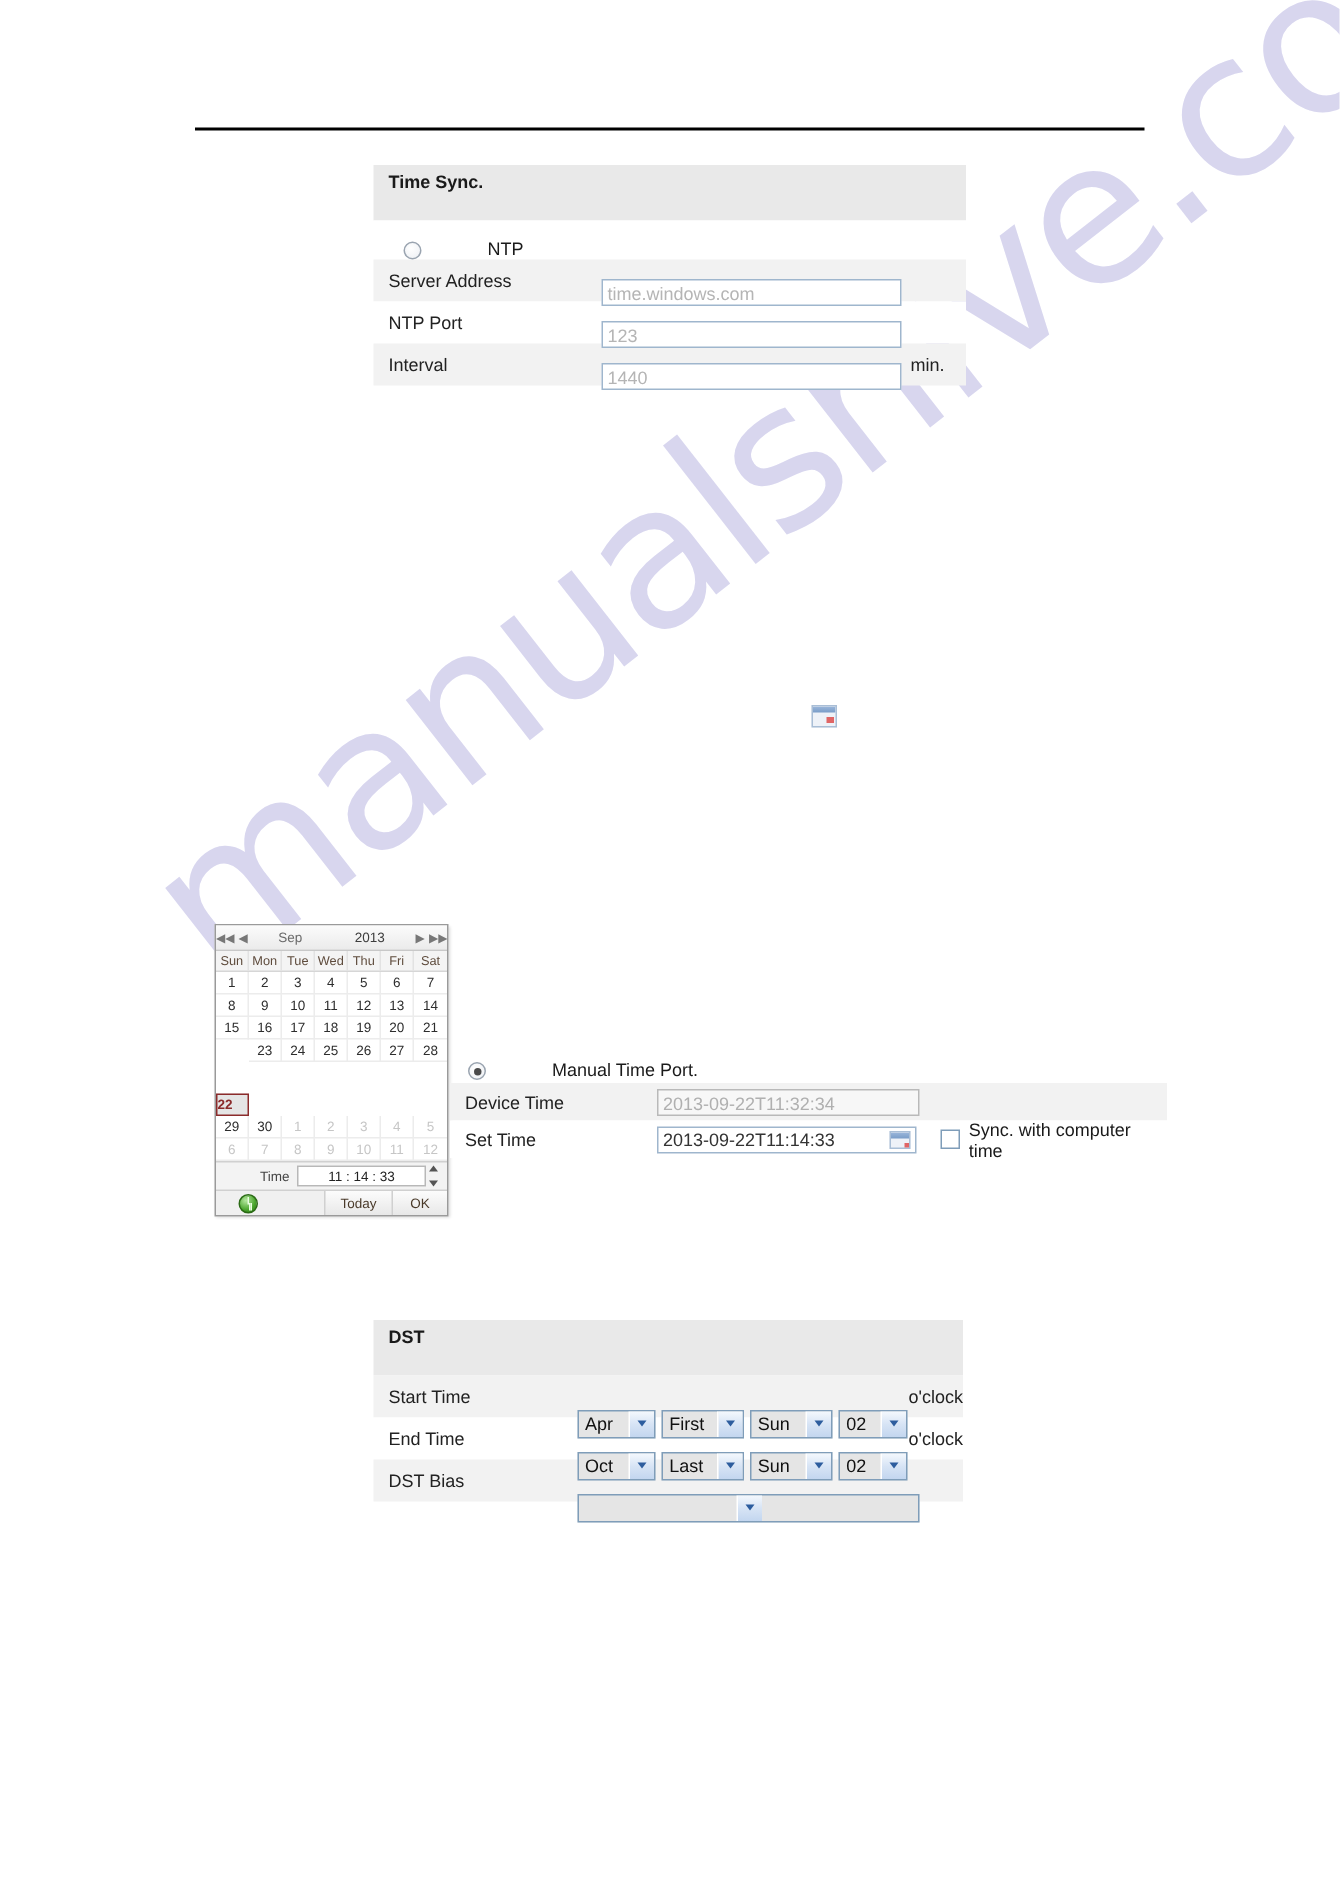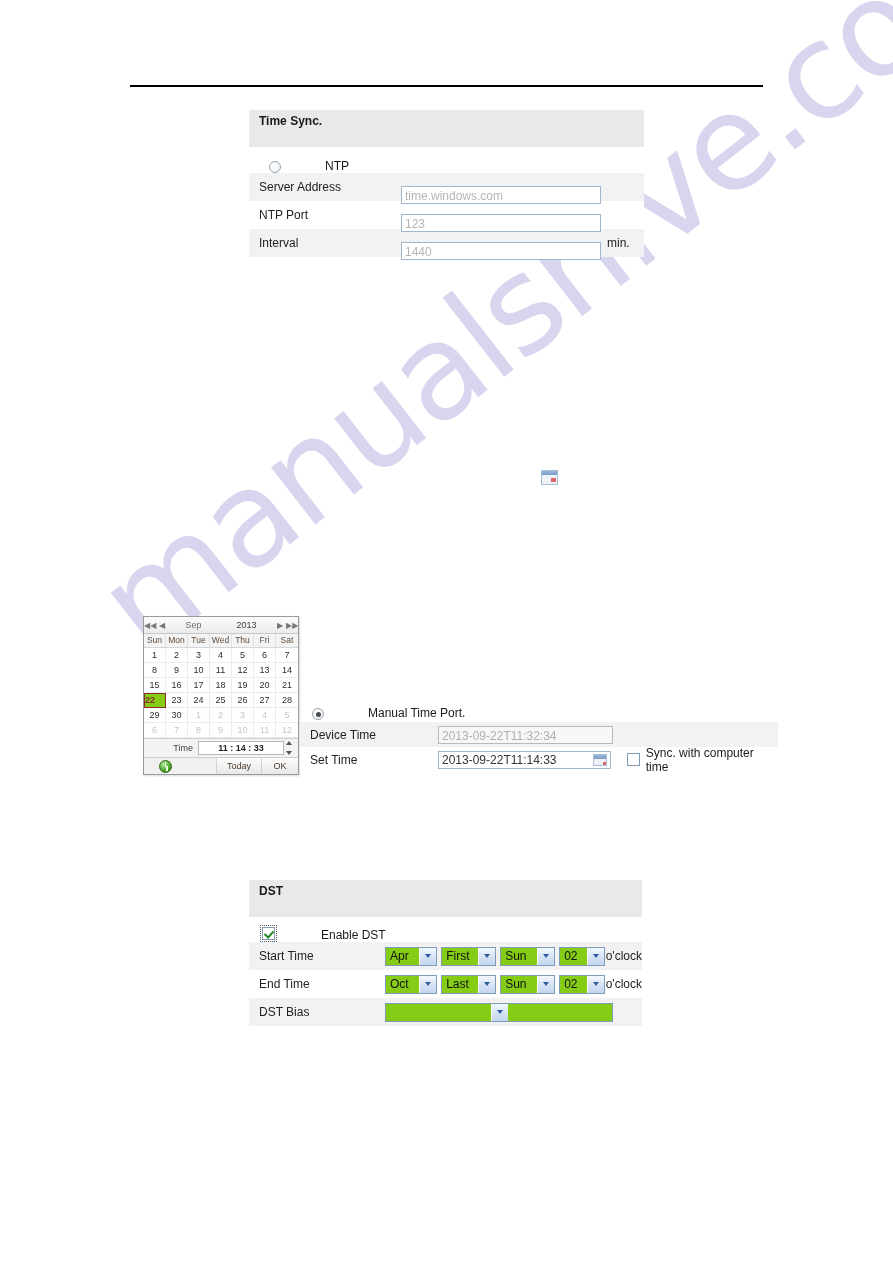--- a/index.html
+++ b/index.html
@@ -154,28 +154,29 @@
   .cbox-focus {
     border: 1px dotted #555;
     padding: 1px;
     display: inline-flex;
     flex: 0 0 auto;
   }
 
   
   .sel {
     border: 1px solid #7f9db9;
-    background: #84cc16;
+    background: #e5e5e5;
     height: 19px;
     display: inline-flex;
     align-items: center;
     box-sizing: border-box;
     font-size: 12px;
     color: #111;
     position: relative;
+    margin-top: 36px;
   }
   .sel-val { padding-left: 4px; flex: 1 1 auto; white-space: nowrap; overflow: hidden; }
   .sel-arrow {
     width: 16px;
     height: 17px;
     background: linear-gradient(to bottom, #f4f8fd 0%, #d7e4f5 50%, #c3d6ef 100%);
     border-left: 1px solid #ffffff;
     display: flex;
     align-items: center;
     justify-content: center;
@@ -264,21 +265,20 @@
     width: 86px;
     background: #fff;
     border: 1px solid #b8b8b8;
     height: 14px;
     display: flex;
     align-items: center;
     justify-content: center;
     font-size: 9px;
     color: #222;
     box-sizing: border-box;
-    font-weight: bold;
   }
   .cal-spin {
     width: 9px; height: 14px;
     display: flex; flex-direction: column;
     justify-content: space-between;
     margin-left: 2px; margin-right: 3px;
   }
   .cal-spin i { display:block; width:0; height:0; border-left:3px solid transparent; border-right:3px solid transparent; }
   .cal-spin i.up { border-bottom: 4px solid #555; }
   .cal-spin i.dn { border-top: 4px solid #555; }
@@ -485,26 +485,20 @@
       <span class="cal-icon-sm" style="width:14px;height:12px;"></span>
     </span>
     <span class="cbox" style="margin-left:16px;"></span>
     <span class="label-plain" style="margin-left:6px;">Sync. with computer time</span>
   </div>
 
   <div class="panel" style="left:249px; top:880px; width:393px;">
 
     <div class="panel-header">DST</div>
 
-    <div class="radio-row" style="padding-left:11px; height:25px;">
-      <span class="cbox-focus">
-        <span class="cbox checked"></span>
-      </span>
-      <span class="radio-label">Enable DST</span>
-    </div>
 
     <div class="row shaded">
       <span class="row-label" style="width:136px;">Start Time</span>
       <span class="sel" style="width:55px;">
         <span class="sel-val">Apr</span>
         <span class="sel-arrow">
             <i></i>
           </span>
       </span>
       <span class="sel" style="width:58px; margin-left:4px;">

